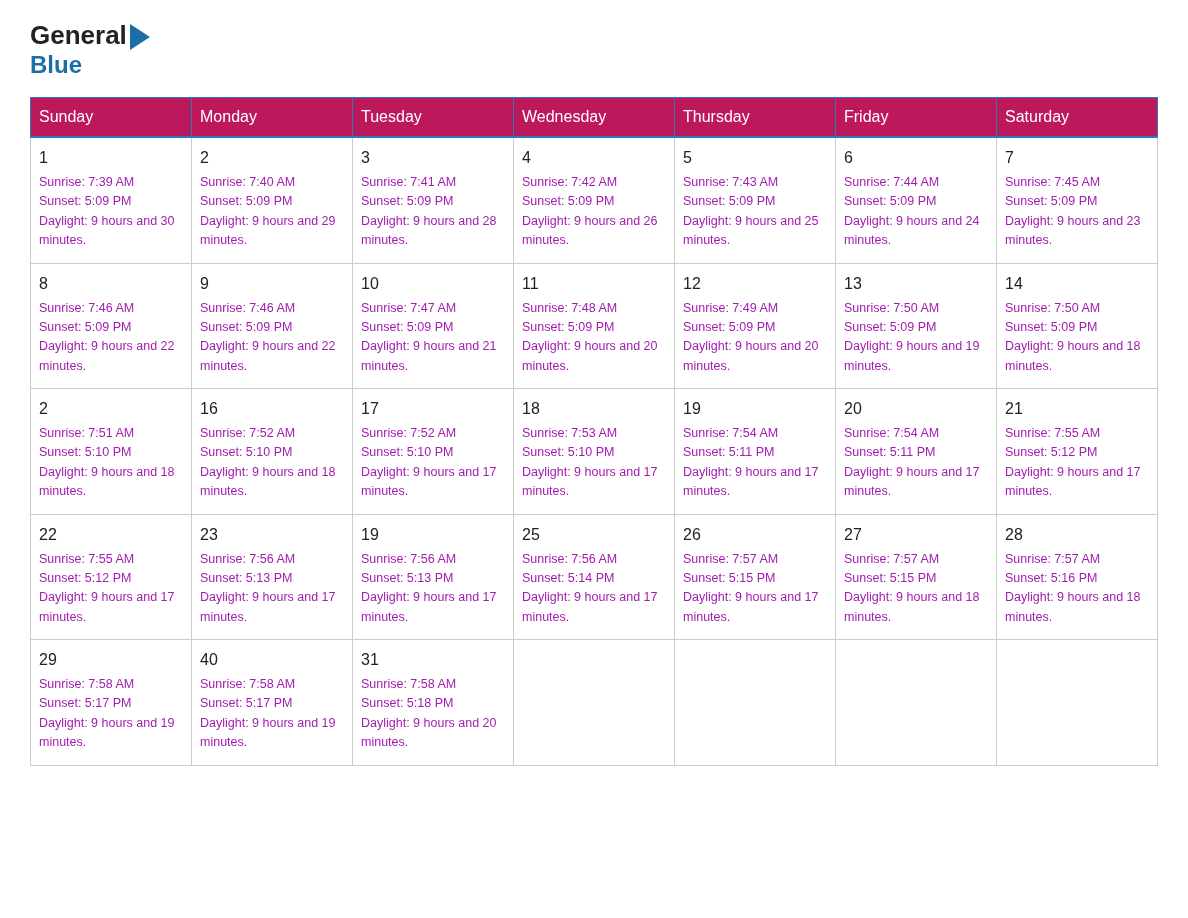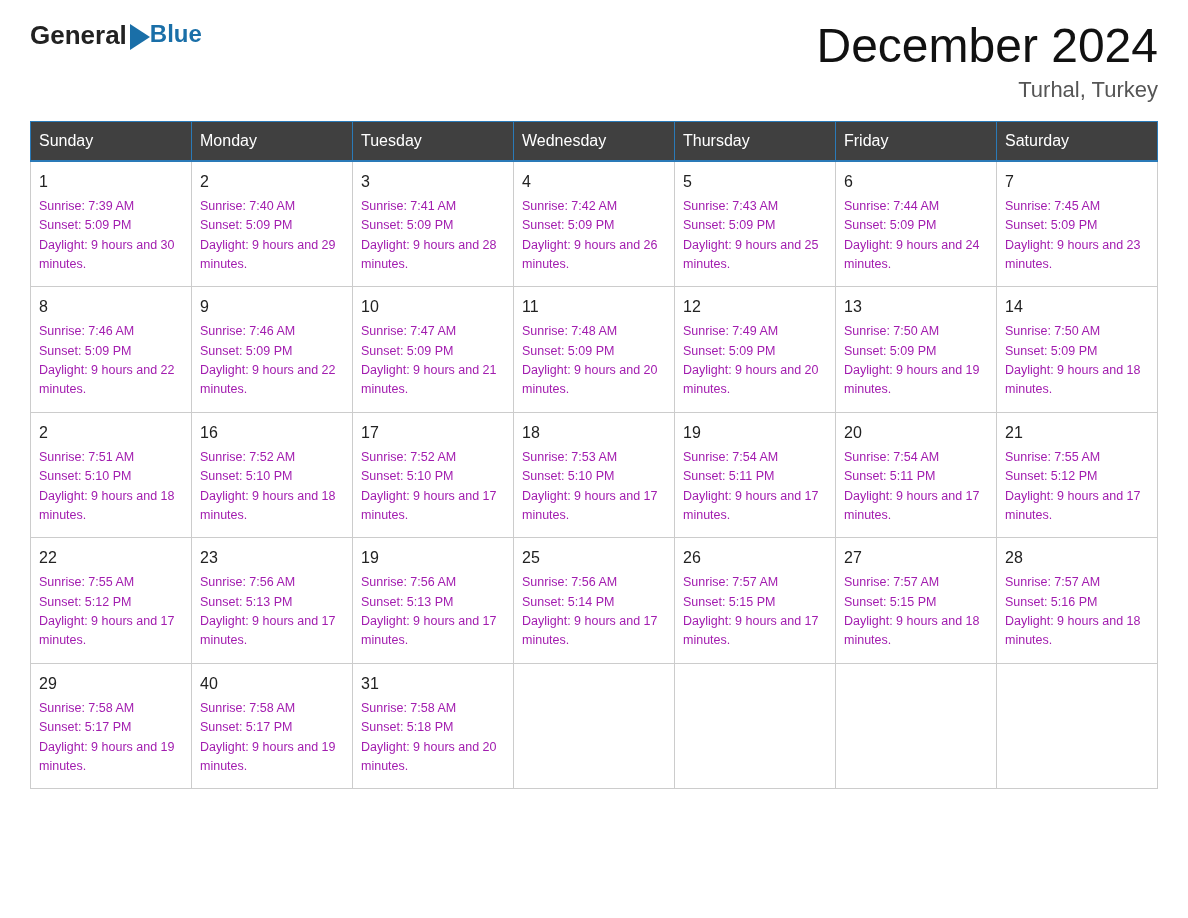--- a/index.html
+++ b/index.html
@@ -30,21 +30,21 @@
       font-size: 22px;
       color: #555;
       margin-top: 4px;
     }
     .calendar {
       width: 100%;
       border-collapse: collapse;
       table-layout: fixed;
     }
     .calendar thead tr {
-      background: #404040;
+      background: #be185d;
       color: #fff;
     }
     .calendar thead th {
       padding: 10px 8px;
       font-size: 16px;
       font-weight: normal;
       text-align: left;
       border: 1px solid #2a7ab8;
     }
     .calendar tbody tr {
@@ -80,21 +80,21 @@
       height: 0;
       border-top: 13px solid transparent;
       border-bottom: 13px solid transparent;
       border-left: 20px solid #1a6fa8;
       display: inline-block;
       margin-left: 3px;
       margin-bottom: -2px;
     }
     .logo-container {
       display: flex;
-      flex-direction: row;
+      flex-direction: column;
     }
     .logo-line1 {
       display: flex;
       align-items: center;
       font-size: 26px;
       font-weight: bold;
       color: #222;
     }
     .logo-line2 {
       font-size: 24px;
@@ -106,24 +106,20 @@
 </head>
 <body>
 
 <div class="header">
   <div class="logo-container">
     <div class="logo-line1">
       <span>General</span>
       <span class="logo-icon"></span>
     </div>
     <div class="logo-line2">Blue</div>
-  </div>
-  <div class="title-block">
-    <div class="month-year">December 2024</div>
-    <div class="location">Turhal, Turkey</div>
   </div>
 </div>
 
 <table class="calendar">
   <thead>
     <tr>
       <th>Sunday</th>
       <th>Monday</th>
       <th>Tuesday</th>
       <th>Wednesday</th>

